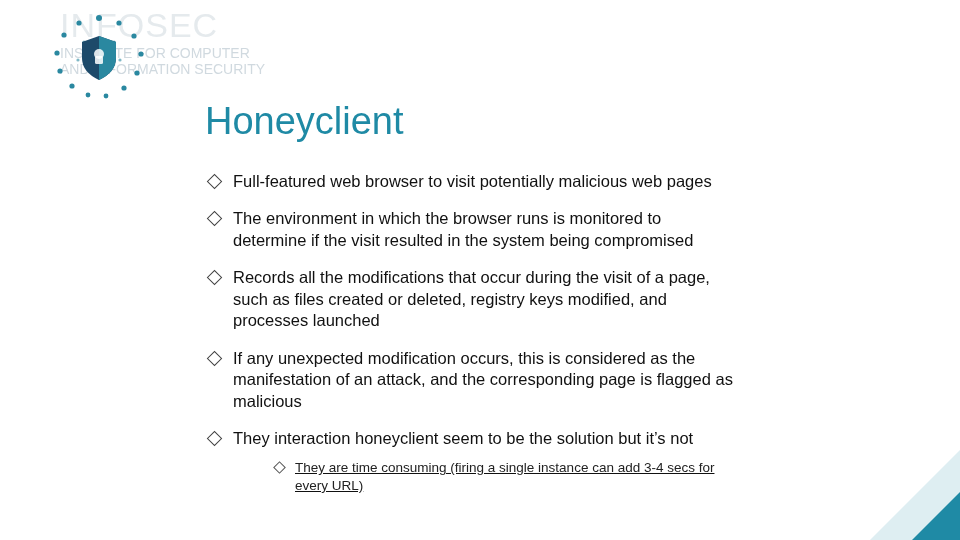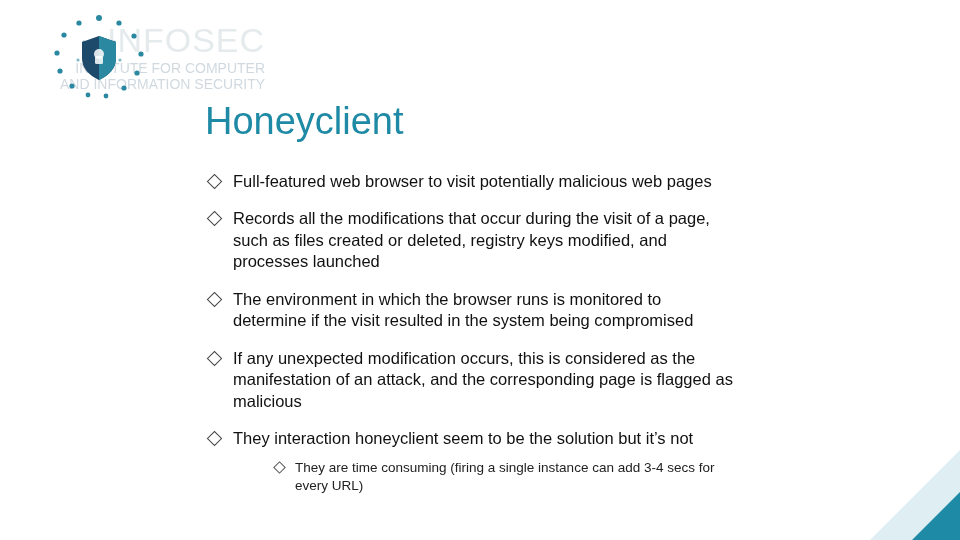--- a/index.html
+++ b/index.html
@@ -9,27 +9,26 @@
     height: 540px;
     background: #ffffff;
     font-family: Arial, Helvetica, sans-serif;
     overflow: hidden;
     position: relative;
   }
 
   
   .watermark {
     position: absolute;
-    top: 21px;
+    top: 6px;
     left: 60px;
     color: rgba(150,170,185,0.35);
     line-height: 1.15;
     pointer-events: none;
     user-select: none;
-    text-align: right;
   }
   .watermark .wm-line1 {
     font-size: 34px;
     font-weight: 300;
     letter-spacing: 1px;
     color: rgba(150,170,185,0.25);
   }
   .watermark .wm-line2,
   .watermark .wm-line3 {
     font-size: 14px;
@@ -84,20 +83,21 @@
     width: 9px;
     height: 9px;
     border: 1.2px solid #444;
     transform: rotate(45deg);
   }
 
   ul.sub {
     list-style: none;
     margin: 10px 0 0 0;
     padding: 0 0 0 40px;
+    text-decoration: underline;
   }
   ul.sub > li {
     position: relative;
     padding-left: 22px;
     margin-bottom: 10px;
     font-size: 13.5px;
     line-height: 1.3;
     color: #222;
   }
   ul.sub > li::before {
@@ -171,22 +171,22 @@
     <circle cx="55" cy="46" r="5" fill="#ffffff" opacity="0.85"></circle>
     <rect x="51" y="48" width="8" height="8" rx="1.5" fill="#ffffff" opacity="0.85"></rect>
   </svg>
 </div>
 
 <div class="slide">
   <h1 class="title">Honeyclient</h1>
 
   <ul class="bullets">
     <li><span>Full-featured web browser to visit potentially malicious web pages</span></li>
+    <li><span>The environment in which the browser runs is monitored to determine if the visit resulted in the system being compromised</span></li>
     <li><span>Records all the modifications that occur during the visit of a page, such as files created or deleted, registry keys modified, and processes launched</span></li>
-    <li><span>The environment in which the browser runs is monitored to determine if the visit resulted in the system being compromised</span></li>
     <li><span>If any unexpected modification occurs, this is considered as the manifestation of an attack, and the corresponding page is flagged as malicious</span></li>
     <li>
       <span>They interaction honeyclient seem to be the solution but it’s not</span>
       <ul class="sub">
         <li><span>They are time consuming (firing a single instance can add 3-4 secs for every URL)</span></li>
       </ul>
     </li>
   </ul>
 </div>
 

